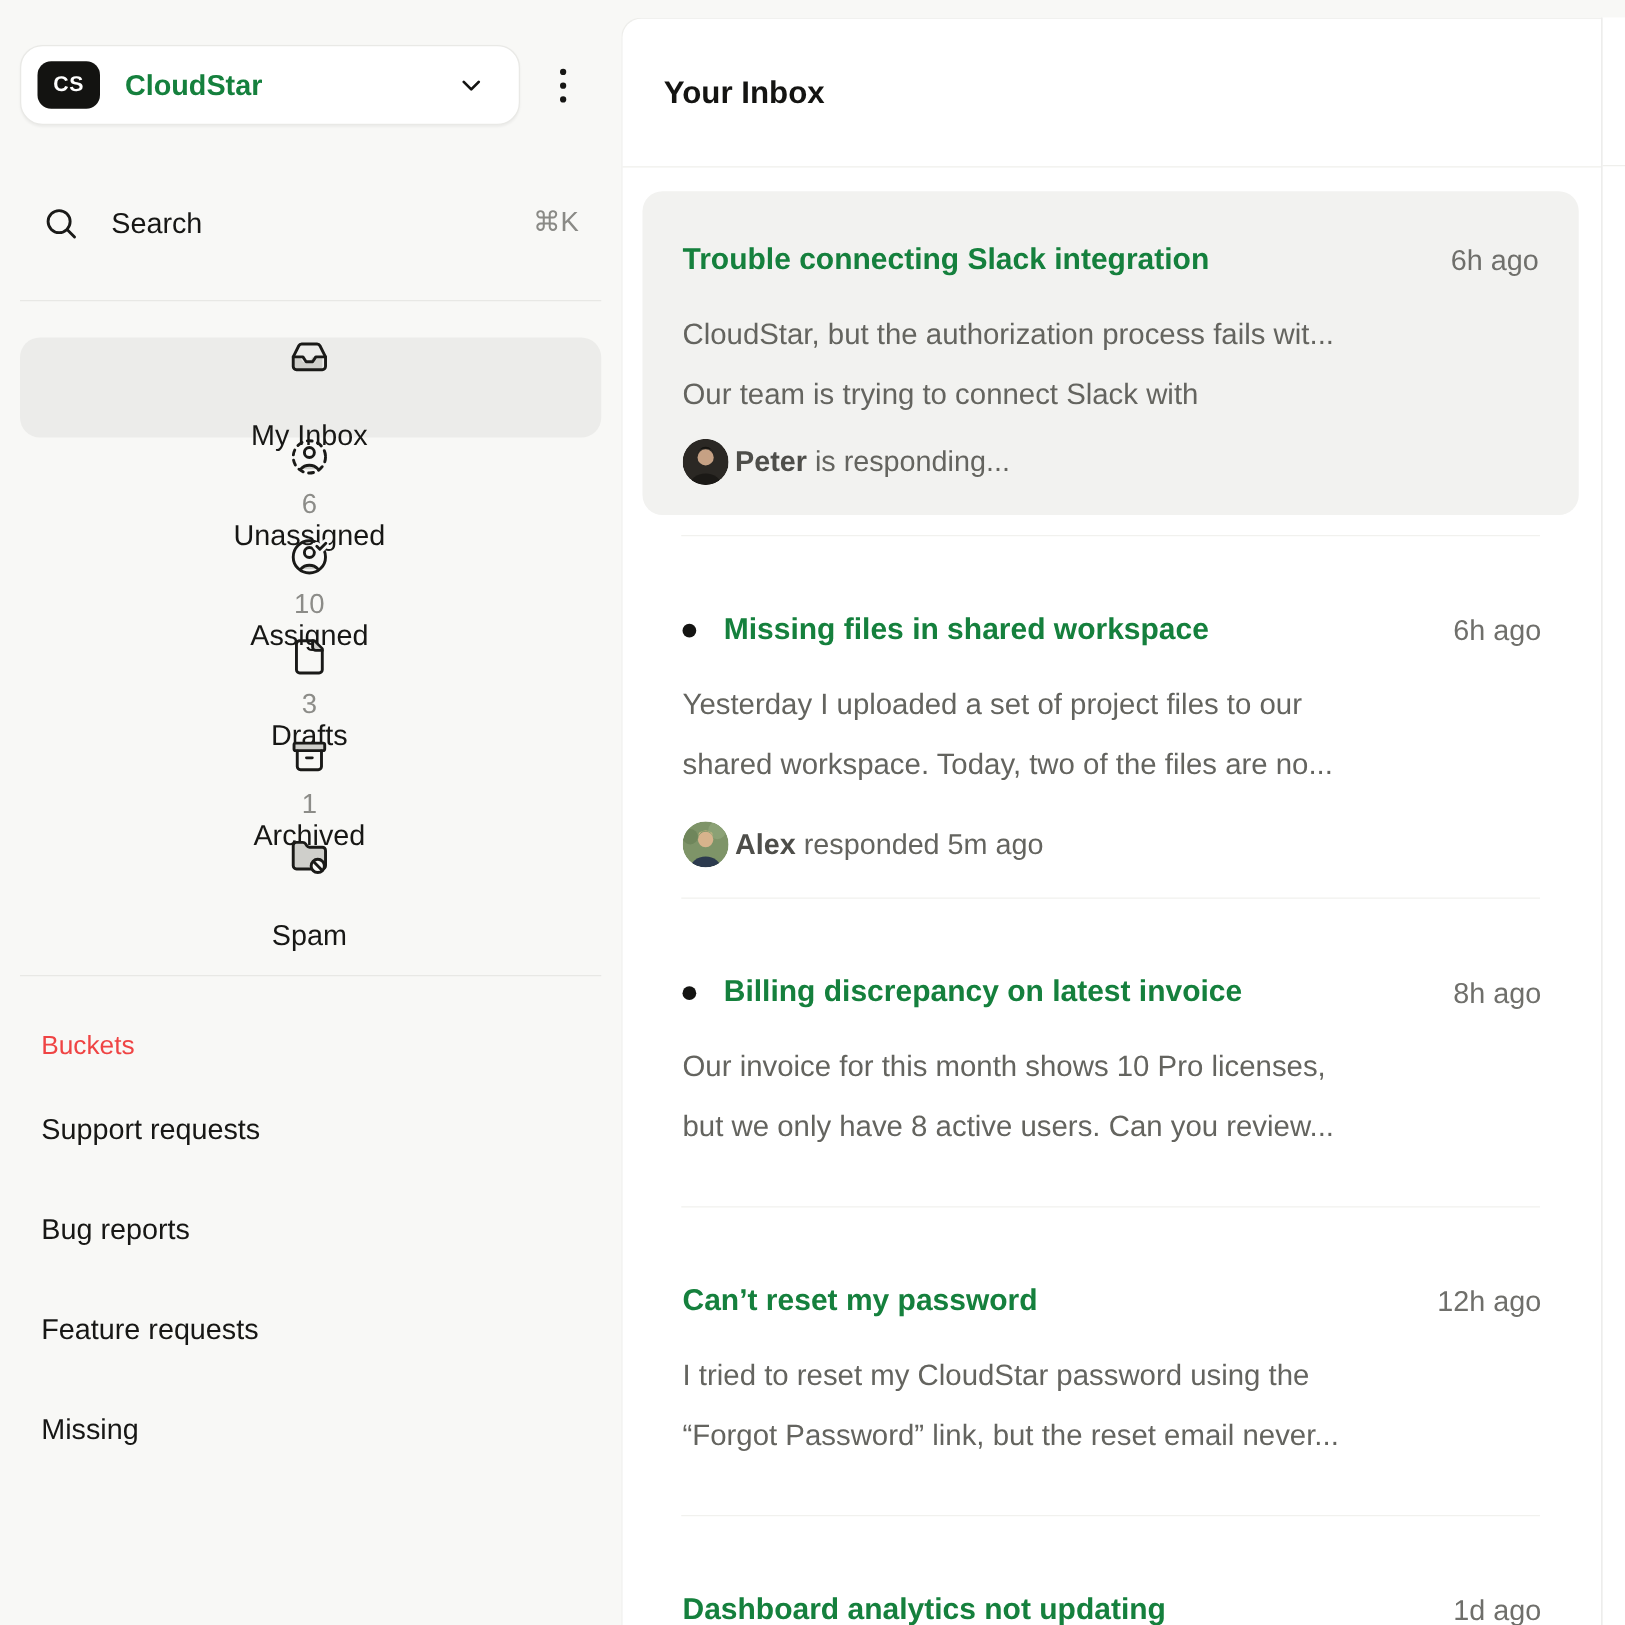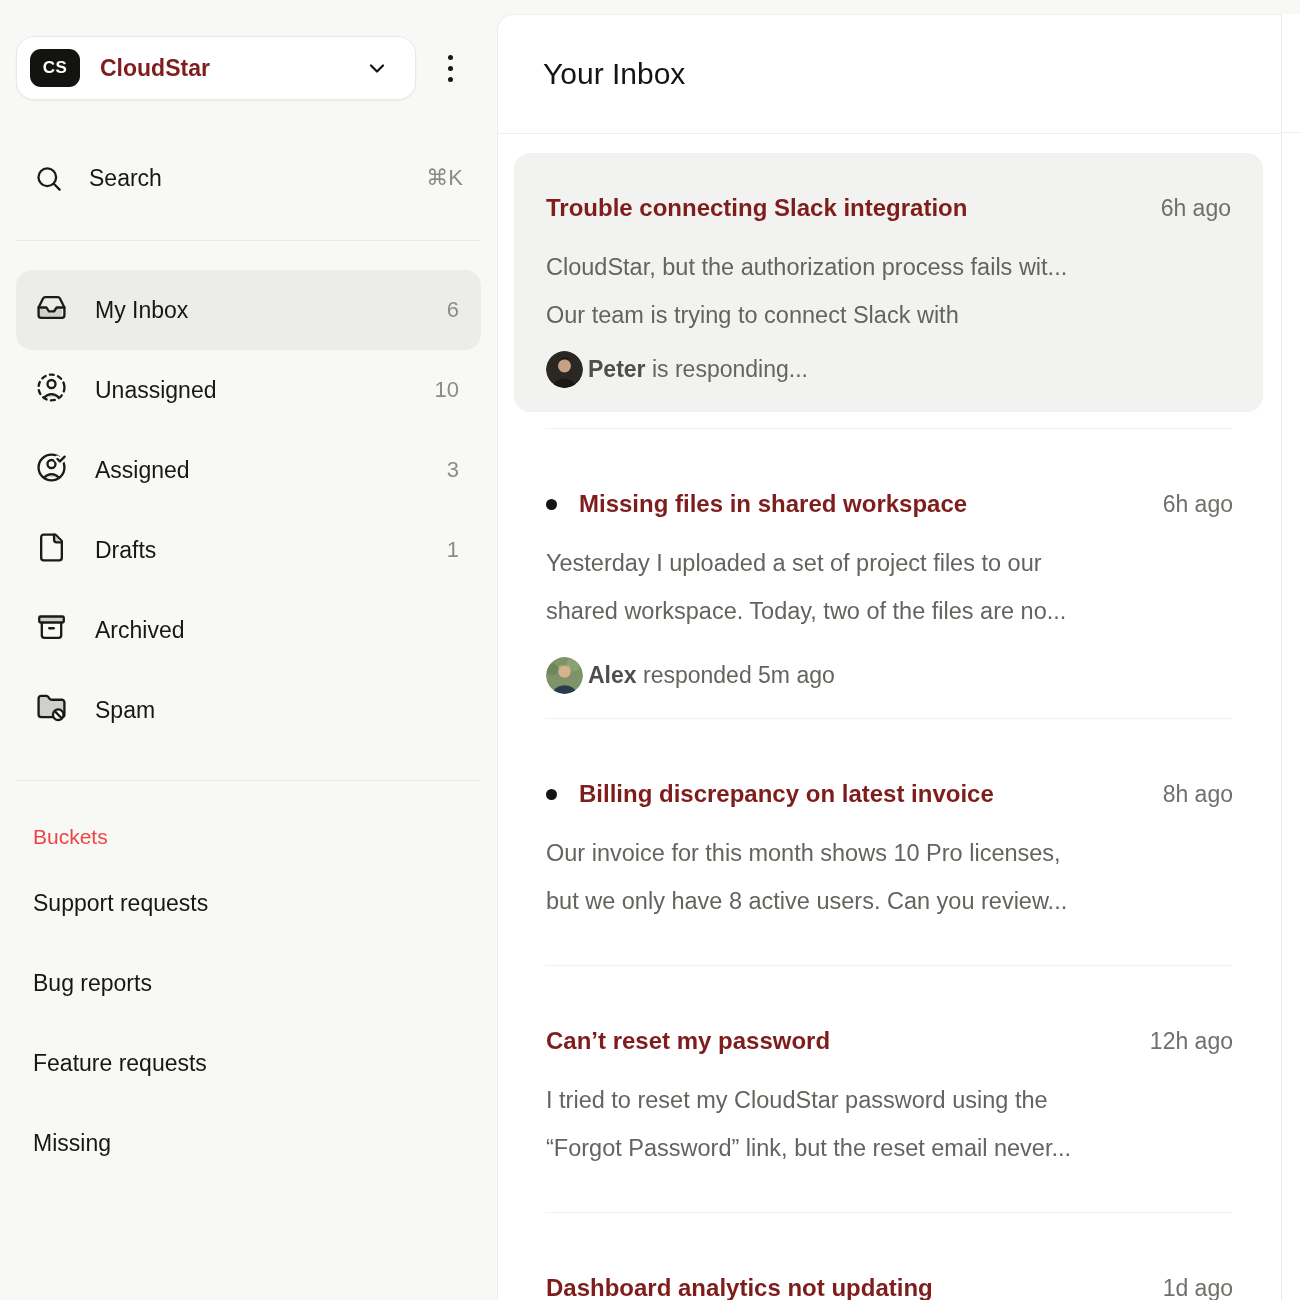--- a/index.html
+++ b/index.html
@@ -21,70 +21,70 @@
     border:1px solid #E9E9E6; border-radius:18px;
     padding:0 26px 0 13px; cursor:pointer;
     box-shadow:0 1px 2px rgba(20,20,18,.05);
     font:inherit;
   }
   .ws-logo {
     width:50px; height:38px; border-radius:11px;
     color:#fff; font-weight:700; font-size:17px; letter-spacing:.5px;
     display:flex; align-items:center; justify-content:center;
   }
-  .ws-name { flex:1; text-align:left; font-size:23px; font-weight:700; color:#7f1d1d; }
+  .ws-name { flex:1; text-align:left; font-size:23px; font-weight:700; color:#15803d; }
   .ws-chevron { width:24px; height:24px; color:#141412; }
   .kebab { margin-left:22px; background:none; border:0; padding:10px; display:flex; flex-direction:column; gap:6px; cursor:pointer; }
   .kebab .dot { width:5px; height:5px; border-radius:50%; background:#161614; }
 
   .search-row { display:flex; align-items:center; gap:26px; margin-top:46px; padding:0 18px; height:64px; cursor:pointer; }
   .search-row svg { width:29px; height:29px; color:#1A1A18; }
   .search-label { font-size:23px; font-weight:500; color:#171715; }
   .search-shortcut { margin-left:auto; font-size:22px; color:#8A8A86; }
 
   .side-divider { height:1px; background:#E8E8E5; margin:30px 0 29px; }
 
   .nav-item {
     display:flex; align-items:center; gap:28px;
     height:80px; padding:0 22px 0 20px; border-radius:16px;
-    font-size:23px; font-weight:500; color:#171715; cursor:pointer;
+    font-size:23px; font-weight:500; color:#171715; cursor:pointer;flex-direction:column;
   }
   .nav-item svg { width:31px; height:31px; color:#1A1A18; flex:none; }
   .nav-label { flex:1; }
   .nav-count { font-size:22px; font-weight:400; color:#8C8C88; }
 
   .buckets-label { margin:44px 0 0 17px; font-size:21px; color:#ef4444; }
   .bucket-item { display:flex; align-items:center; height:80px; padding:0 17px; font-size:23px; font-weight:500; color:#171715; cursor:pointer; }
   .bucket-item:first-of-type { margin-top:14px; }
 
   
   .main-wrap { flex:1; min-width:0; display:flex; padding-top:14px; }
   .panel {
     flex:1; min-width:0; background:#fff;
     border:1px solid #EDEDEA; border-bottom:0; border-right:0;
     border-radius:16px 0 0 0;
     display:flex; flex-direction:column;
   }
   .panel-header { height:119px; flex:none; display:flex; align-items:center; padding:0 33px; border-bottom:1px solid #EFEFEC; }
-  .panel-title { margin:12px; font-size:30px; font-weight:400; color:#141412; }
+  .panel-title { margin:0; font-size:25px; font-weight:700; color:#141412; }
   .peek { width:19px; flex:none; background:#fff; border-left:1px solid #E8E8E6; }
   .peek-header { height:119px; border-bottom:1px solid #EFEFEC; }
 
   .conv-list { padding-top:19px; overflow:hidden; }
   .conv-divider { height:1px; background:#F1F1EE; margin:0 49px 0 47px; }
   .conv { cursor:pointer; }
   .conv-body { padding:60px 48px 40px; }
   .conv-body.has-resp { padding-bottom:24px; }
   .conv--selected .conv-body {
     margin:0 18px 16px 16px; border-radius:16px;
     padding:40px 32px 24px;
   }
   .conv-top { display:flex; align-items:center; gap:22px; }
   .unread-dot { width:11px; height:11px; border-radius:50%; flex:none; }
-  .conv-title { flex:1; font-size:24px; font-weight:700; color:#7f1d1d; line-height:30px; white-space:nowrap; overflow:hidden; }
+  .conv-title { flex:1; font-size:24px; font-weight:700; color:#15803d; line-height:30px; white-space:nowrap; overflow:hidden; }
   .conv-time { font-size:23px; color:#6F6F6B; white-space:nowrap; }
   .conv-preview { margin-top:20px; font-size:23.5px; line-height:48px; color:#64645F; }
   .conv-resp { display:flex; align-items:center; gap:5px; margin-top:12px; }
   .conv:not(.conv--selected) .conv-resp { margin-top:22px; }
   .avatar { width:37px; height:37px; border-radius:50%; overflow:hidden; flex:none; }
   .avatar svg { display:block; width:100%; height:100%; }
   .resp-text { font-size:23px; color:#64645F; }
   .resp-name { font-weight:700; color:#4E4E4A; }
 </style>
 </head>

